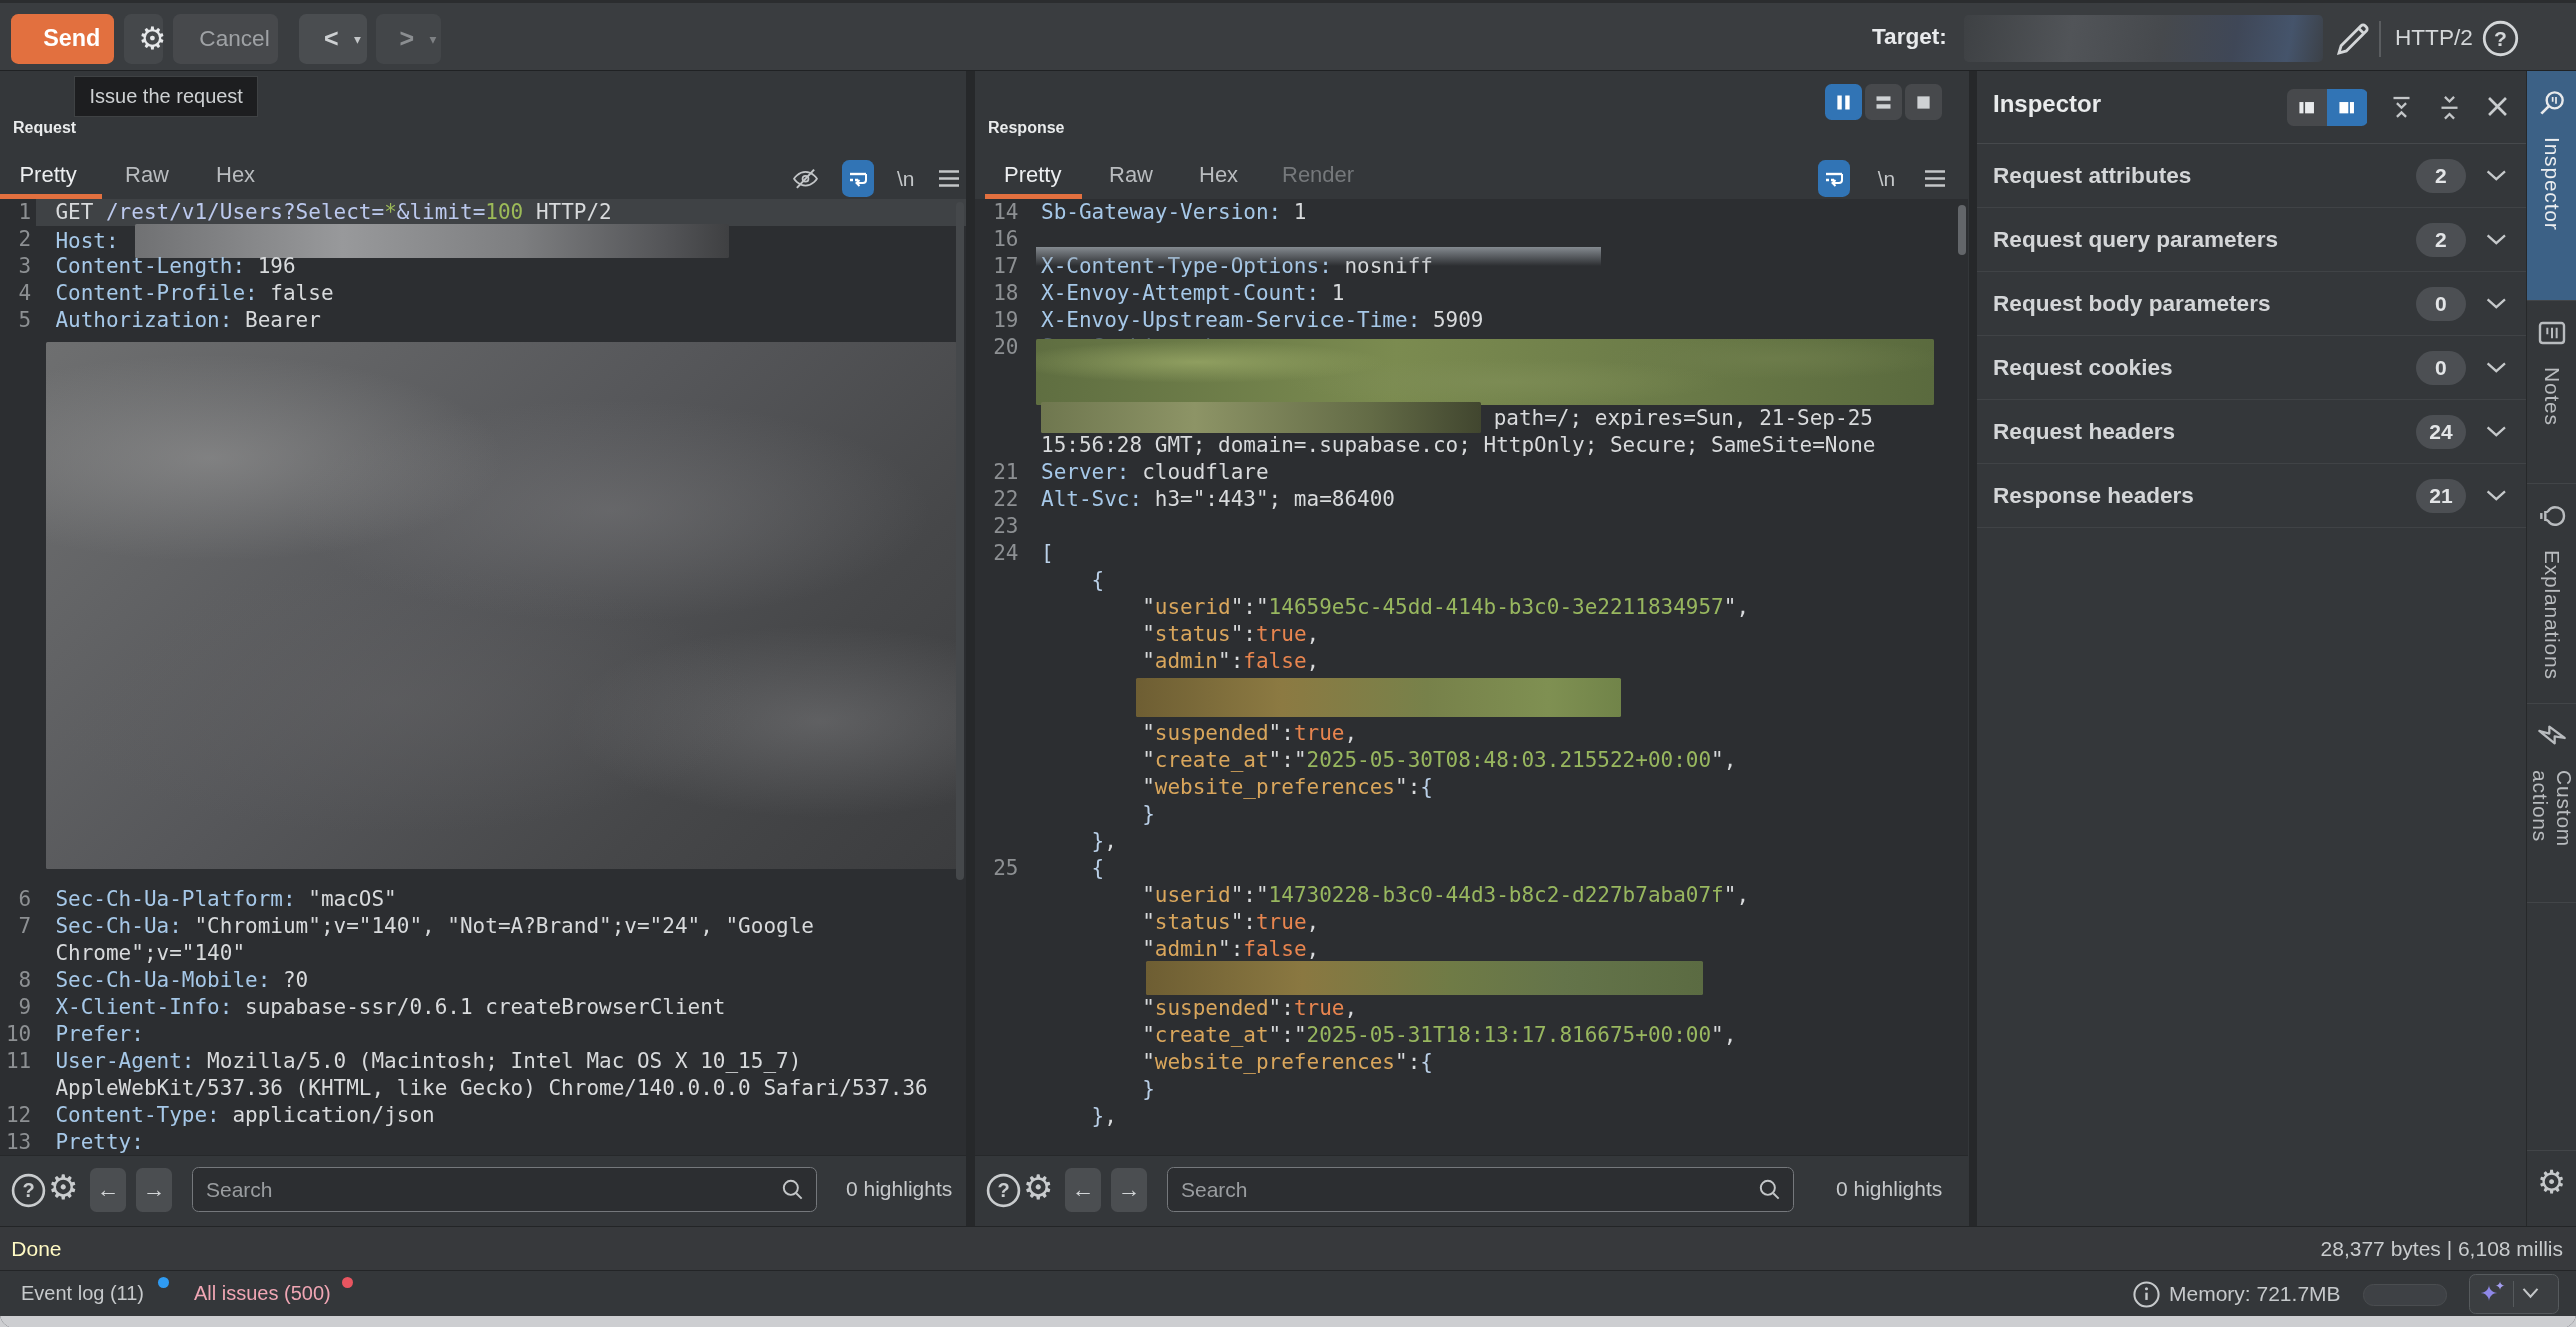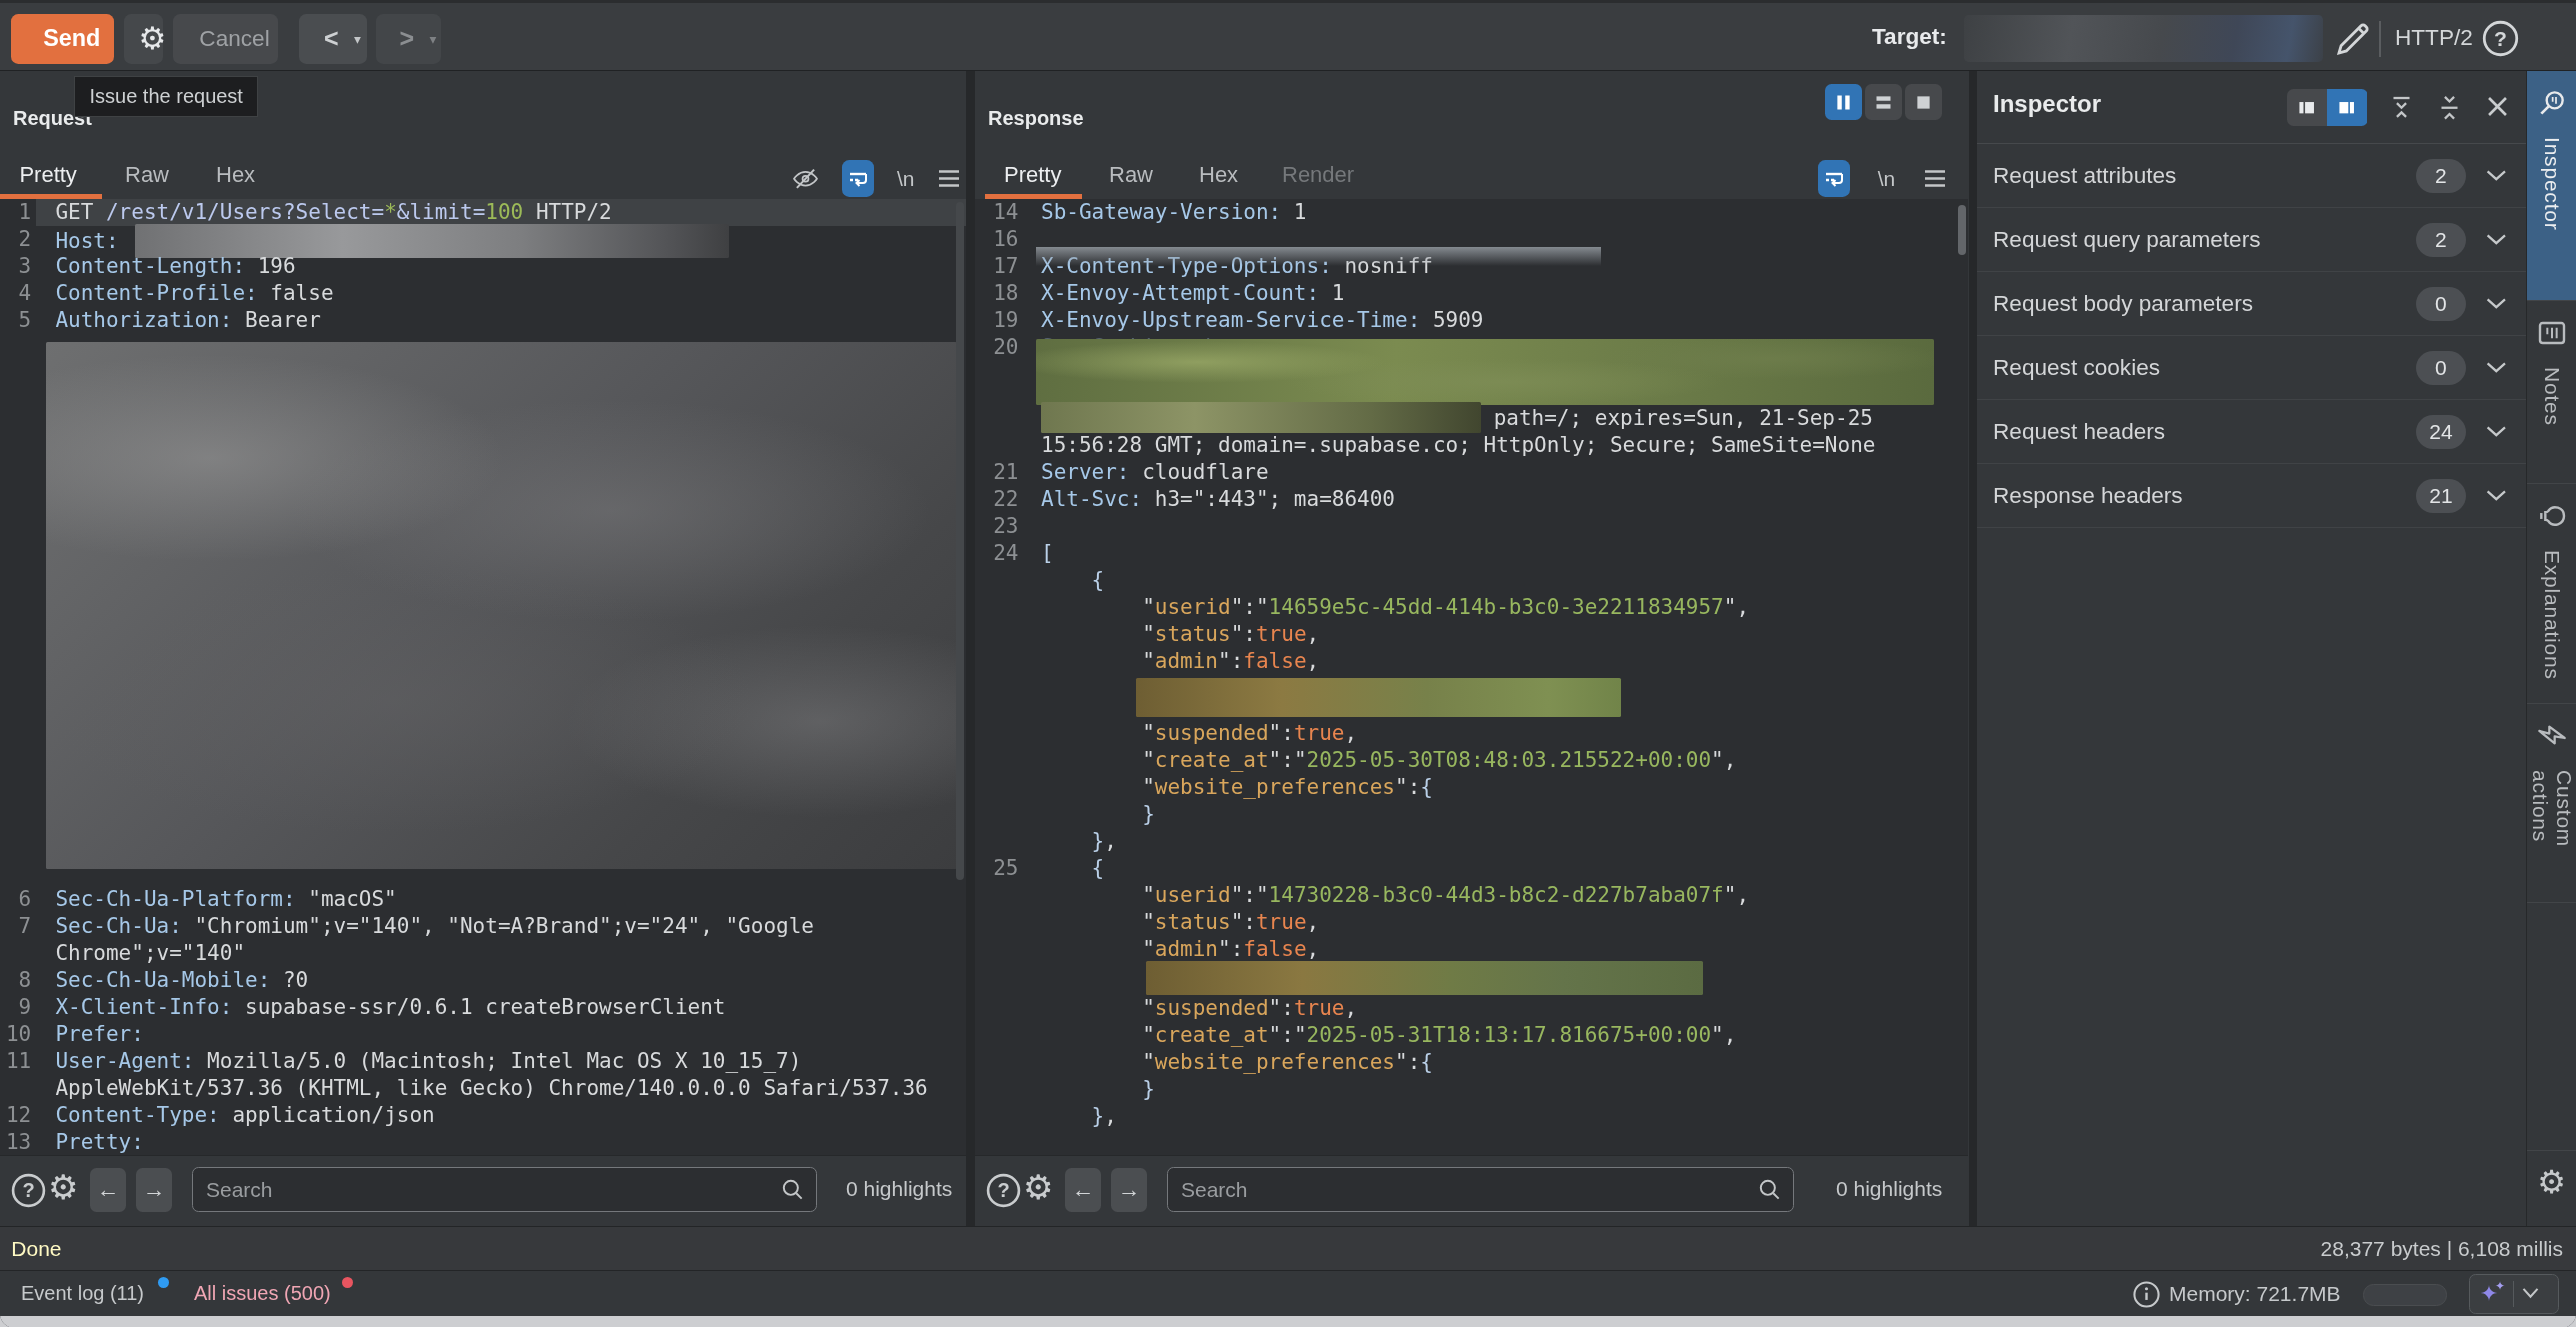--- a/index.html
+++ b/index.html
@@ -25,21 +25,21 @@
   .pencil{position:absolute;left:2332px;top:14.5px;}
   .tooldiv{position:absolute;left:2379px;top:18px;width:1.6px;height:36px;background:#5a5d60;}
   .proto{position:absolute;left:2395px;top:22px;font-size:22.6px;color:#d4d7d9;}
   .helpc{position:absolute;left:2481px;top:16px;}
 
   
   .panel{position:absolute;top:71px;height:1084px;background:#34373a;}
   .panel-req{left:0;width:966px;}
   .panel-resp{left:975px;width:993px;}
   .pdiv{position:absolute;top:71px;height:1155px;background:#26282a;}
-  .p-title{position:absolute;left:13px;top:36px;font-size:20px;font-weight:bold;color:#e9ebec;}
+  .p-title{position:absolute;left:13px;top:48px;font-size:16px;font-weight:bold;color:#e9ebec;}
   .tooltip{position:absolute;left:74px;top:4.8px;padding:8px 14.5px;background:#1d1e20;border:0.8px solid #3f4244;color:#ced1d3;font-size:20px;z-index:5;white-space:nowrap;}
   .tabs{position:absolute;left:0;top:86px;height:41px;width:100%;}
   .tab{position:absolute;top:4.8px;font-size:22px;color:#b9bcbf;cursor:pointer;}
   .tab.active{color:#eceef0;}
   .tab.disabled{color:#75787b;}
   .underline{position:absolute;top:36px;height:4.8px;background:#e2703f;}
   .editor{position:absolute;left:0;top:128px;bottom:0;right:0;background:#2c2e31;overflow:hidden;font-family:"DejaVu Sans Mono",monospace;font-size:21px;}
   .crow{display:flex;height:27px;line-height:27px;}
   .gut{box-sizing:border-box;text-align:right;color:#8d9093;flex:0 0 auto;}
   .ed-req .gut{width:36px;padding-right:4.8px;}
@@ -81,21 +81,21 @@
 
   
   .inspector{position:absolute;left:1977px;top:71px;width:549px;height:1155px;background:#34373a;}
   .insp-head{position:absolute;left:0;top:0;width:100%;height:73px;border-bottom:0.8px solid #46494c;box-sizing:border-box;}
   .insp-title{position:absolute;left:16px;top:19.4px;font-size:24px;font-weight:bold;color:#e9ebec;}
   .segctl{position:absolute;left:310px;top:18px;width:81px;height:37px;border-radius:6.5px;overflow:hidden;display:flex;}
   .seg{width:40px;height:37px;display:flex;align-items:center;justify-content:center;}
   .seg.l{background:#47494c;}
   .seg.r{background:#3174b5;}
   .hicon{position:absolute;top:22.6px;}
-  .insp-rows{position:absolute;left:0;top:73px;width:100%;}
+  .insp-rows{position:absolute;left:0;top:73px;width:100%;font-weight:bold;}
   .insp-row{position:relative;height:63px;border-bottom:0.8px solid #404346;cursor:pointer;}
   .insp-label{position:absolute;left:16px;top:19.4px;font-size:22.6px;color:#d4d6d8;}
   .insp-badge{position:absolute;right:60px;top:14.5px;min-width:27.5px;padding:0 11.3px;height:34px;border-radius:17px;background:#4c4f53;color:#e3e5e7;font-size:21px;display:flex;align-items:center;justify-content:center;}
   .insp-chev{position:absolute;right:18px;top:24px;}
 
   
   .strip{position:absolute;left:2526px;top:71px;width:50px;height:1155px;background:#34373a;border-left:1.6px solid #26282a;box-sizing:border-box;}
   .vtab{width:100%;box-sizing:border-box;display:flex;flex-direction:column;align-items:center;padding-top:16px;border-bottom:0.8px solid #424548;cursor:pointer;}
   .vtab .vicon{transform:rotate(90deg);margin-bottom:18px;}
   .vlabel{writing-mode:vertical-rl;font-size:21px;color:#b9bcbf;letter-spacing:0.8px;}

